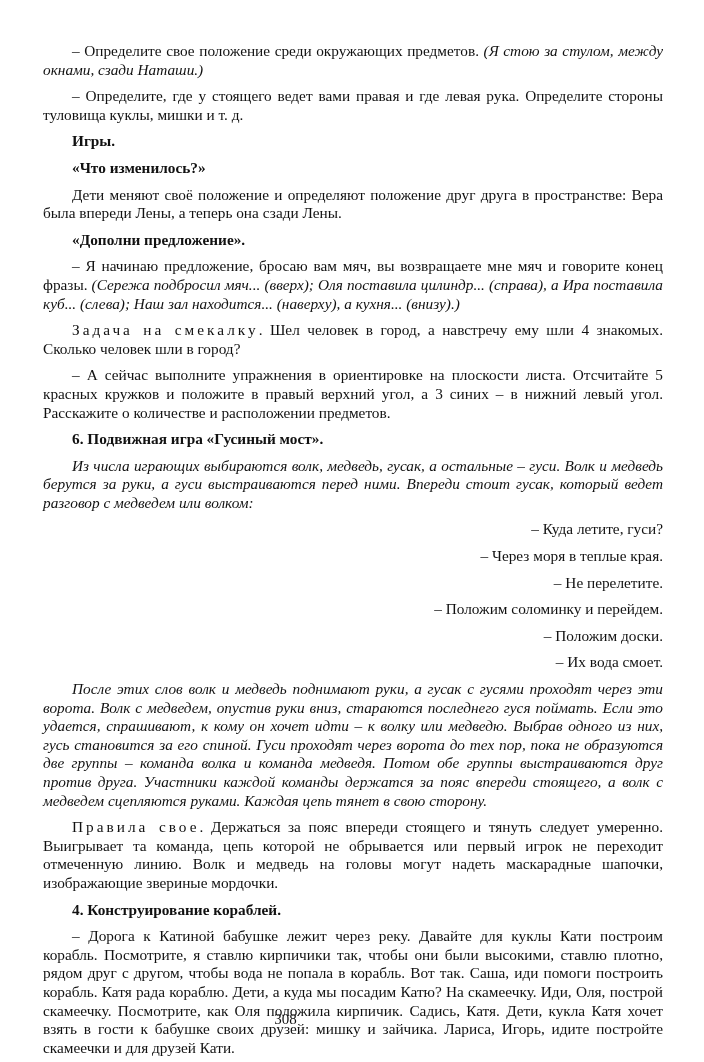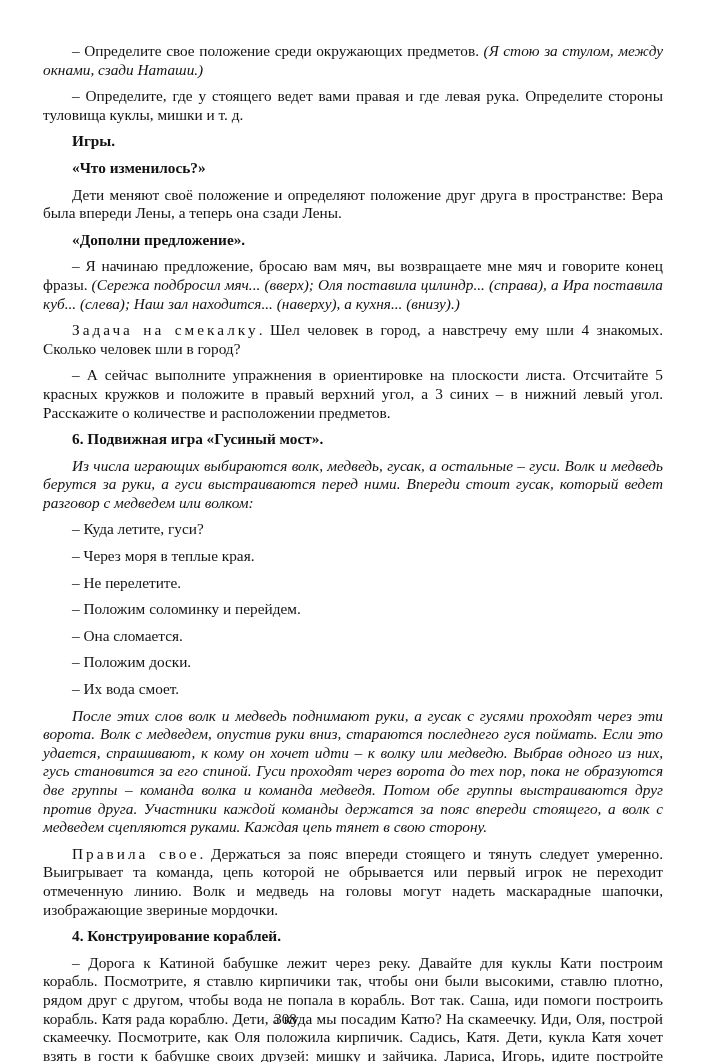--- a/index.html
+++ b/index.html
@@ -5,21 +5,21 @@
   html, body { margin: 0; padding: 0; background: #ffffff; }
   body { width: 704px; height: 1062px; overflow: hidden; position: relative; }
   .page {
     position: absolute; left: 35px; top: 34px; width: 636px;
     font-family: "Liberation Serif", "DejaVu Serif", serif;
     font-size: 15.3px; line-height: 18.6px; color: #111;
     text-align: justify; hyphens: manual;
   }
   .page p { margin: 8px; }
   .ind { text-indent: 29px; }
-  .dl { padding-left: 29px; text-align: left; }
+  .dl { padding-left: 29px; text-align: right; }
   .h { font-weight: bold; padding-left: 29px; text-align: left; }
   .gap-s { margin-top: 6px !important; }
   .gap-m { margin-top: 8px !important; font-family: Liberation Serif, serif; }
   .it { font-style: italic; }
   .sp { letter-spacing: 3px; }
   .pagenum {
     position: absolute; left: 0; width: 571px; top: 1011px; text-align: center;
     font-family: "Liberation Serif", "DejaVu Serif", serif; font-size: 15px; color: #111;
   }
 </style>
@@ -40,21 +40,20 @@
   <p class="ind gap-s"><span class="sp">Задача на смекалку</span><span>. Шел человек в город, а навстречу ему шли 4 знакомых. Сколько человек шли в город?</span></p>
   <p class="ind gap-s">– А сейчас выполните упражнения в ориентировке на плоскости листа. Отсчитайте 5 красных кружков и положите в правый верхний угол, а 3 синих – в нижний левый угол. Расскажите о количестве и расположении предметов.</p>
 
   <p class="h gap-m">6. Подвижная игра «Гусиный мост».</p>
   <p class="ind it gap-s">Из числа играющих выбираются волк, медведь, гусак, а остальные – гуси. Волк и медведь берутся за руки, а гуси выстраиваются перед ними. Впереди стоит гусак, который ведет разговор с медведем или волком:</p>
   <div>
     <p class="dl">– Куда летите, гуси?</p>
     <p class="dl">– Через моря в теплые края.</p>
     <p class="dl">– Не перелетите.</p>
     <p class="dl">– Положим соломинку и перейдем.</p>
-    <p class="dl">– Она сломается.</p>
     <p class="dl">– Положим доски.</p>
     <p class="dl">– Их вода смоет.</p>
   </div>
   <p class="ind it">После этих слов волк и медведь поднимают руки, а гусак с гусями проходят через эти ворота. Волк с медведем, опустив руки вниз, стараются последнего гуся поймать. Если это удается, спрашивают, к кому он хочет идти – к волку или медведю. Выбрав одного из них, гусь становится за его спиной. Гуси проходят через ворота до тех пор, пока не образуются две группы – команда волка и команда медведя. Потом обе группы выстраиваются друг против друга. Участники каждой команды держатся за пояс впереди стоящего, а волк с медведем сцепляются руками. Каждая цепь тянет в свою сторону.</p>
   <p class="ind gap-s"><span class="sp">Правила свое</span><span>. Держаться за пояс впереди стоящего и тянуть следует умеренно. Выигрывает та команда, цепь которой не обрывается или первый игрок не переходит отмеченную линию. Волк и медведь на головы могут надеть маскарадные шапочки, изображающие звериные мордочки.</span></p>
 
   <p class="h gap-m">4. Конструирование кораблей.</p>
   <p class="ind gap-s">– Дорога к Катиной бабушке лежит через реку. Давайте для куклы Кати построим корабль. Посмотрите, я ставлю кирпичики так, чтобы они были высокими, ставлю плотно, рядом друг с другом, чтобы вода не попала в корабль. Вот так. Саша, иди помоги построить корабль. Катя рада кораблю. Дети, а куда мы посадим Катю? На скамеечку. Иди, Оля, построй скамеечку. Посмотрите, как Оля положила кирпичик. Садись, Катя. Дети, кукла Катя хочет взять в гости к бабушке своих друзей: мишку и зайчика. Лариса, Игорь, идите постройте скамеечки и для друзей Кати.</p>
 </div>
 

